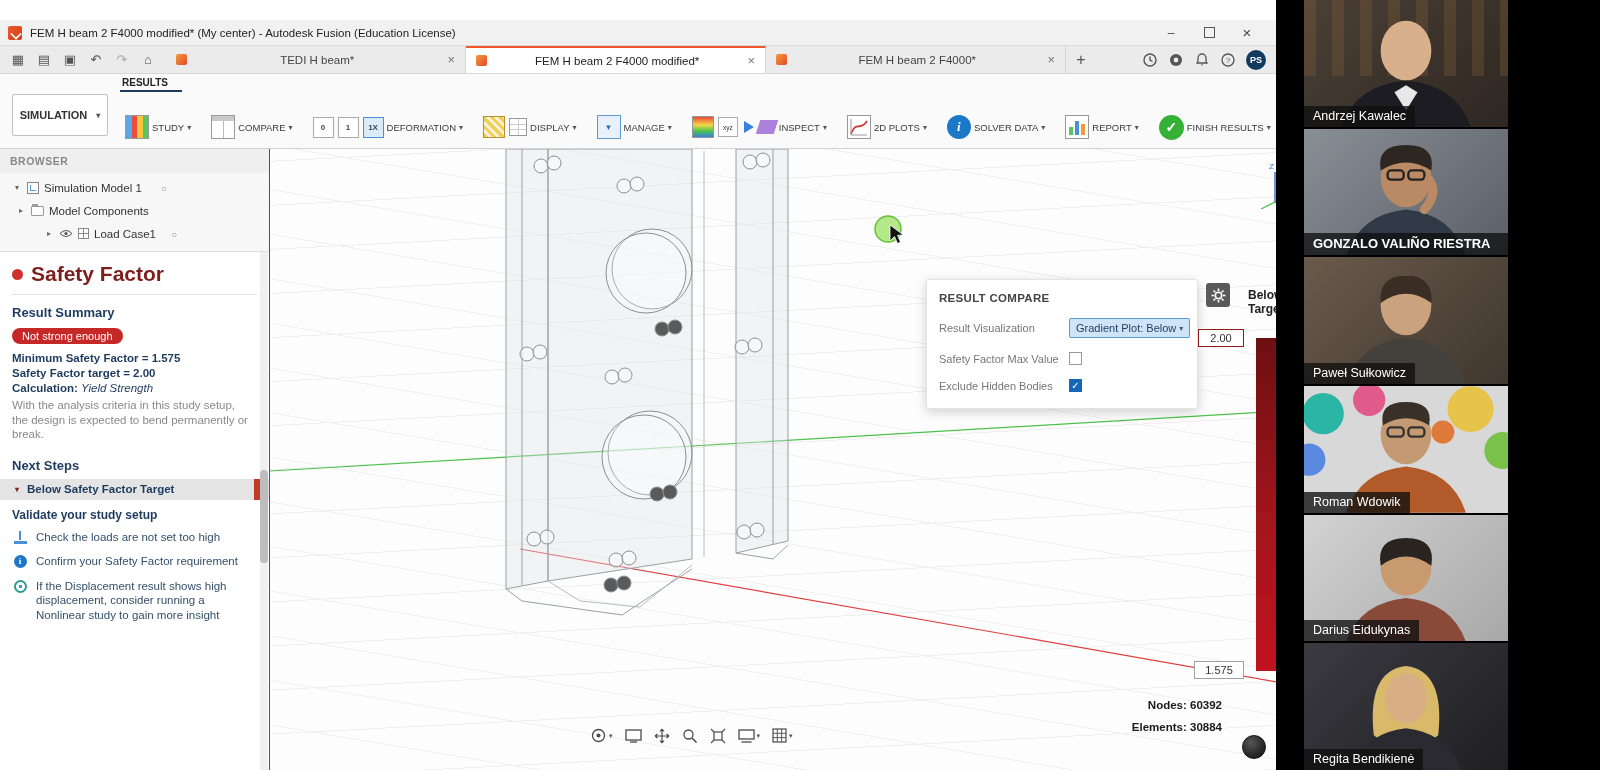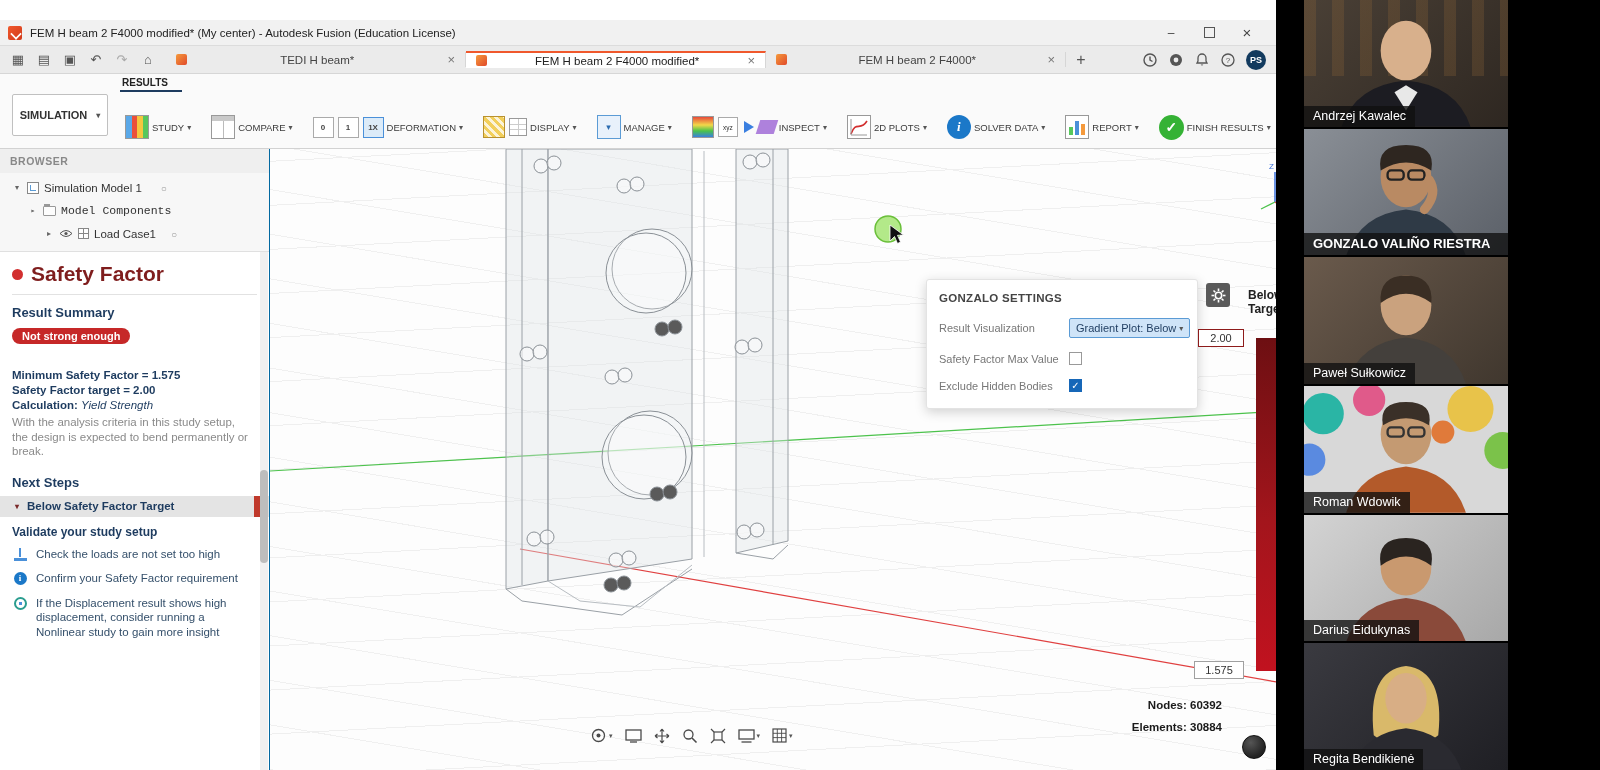--- a/index.html
+++ b/index.html
@@ -28,21 +28,21 @@
   .tabbar { height:28px; background:#ebebeb; border-bottom:1px solid #d6d6d6;
     display:flex; align-items:stretch; font-size:11.5px; color:#333; }
   .qat { display:flex; align-items:center; gap:2px; padding:0 6px; }
   .qat span { width:24px; text-align:center; color:#555; font-size:13px; }
   .g-grid::before  { content:"▦"; }
   .g-file::before  { content:"▤"; }
   .g-save::before  { content:"▣"; }
   .g-undo::before  { content:"↶"; }
   .g-redo::before  { content:"↷"; color:#aaa; }
   .g-home::before  { content:"⌂"; }
-  .tabs { display:flex; flex:1;align-items:center; }
+  .tabs { display:flex; flex:1; }
   .tab { width:300px; display:flex; align-items:center; gap:7px; padding:0 10px;
     border-right:1px solid #d6d6d6; color:#444; }
   .tab.active { background:#fff; border-top:2px solid #f0582c; color:#222; }
   .tab-ic { width:11px; height:11px; border-radius:2px; flex:0 0 auto;
     background:linear-gradient(135deg,#f59a3c,#e0492a); }
   .tab-label { white-space:nowrap; overflow:hidden; text-overflow:ellipsis; flex:1; text-align:center; }
   .tab-x::before { content:"×"; color:#777; font-size:13px; }
   .newtab { width:30px; display:flex; align-items:center; justify-content:center; color:#555; font-size:16px; }
   .newtab::before { content:"+"; }
   .tb-right { display:flex; align-items:center; gap:10px; padding:0 10px; margin-left:auto; }
@@ -127,22 +127,22 @@
   .check-badge::before { content:"✓"; }
   .eye-ic svg, .lc-grid svg { display:block; }
 
   
   .safety { flex:1; padding:8px 12px 0 12px; overflow:hidden; position:relative; background:#fff;
     border-top:1px solid #e0e0e0; }
   .sf-title-row { display:flex; align-items:center; gap:8px; padding:2px 0 8px 0; border-bottom:1px solid #e2e2e2; }
   .red-dot { width:11px; height:11px; border-radius:50%; background:#d22f2f; }
   .sf-title { font-size:21px; font-weight:600; color:#7f1d1d; }
   .sf-h2 { font-size:13px; font-weight:bold; color:#1d3b5f; margin:10px 0 6px 0; }
-  .badge { display:inline-block; background:#c62828; color:#fff; font-size:11px; font-weight:bold;
-    border-radius:10px; padding:2px 10px; margin:2px 0 24px 0; }
+  .badge { display:inline-block; background:#c62828; color:#fff; font-size:11px; font-weight:normal;
+    border-radius:10px; padding:2px 10px; margin:2px 0 7px 0; }
   .sf-line { font-size:11.5px; font-weight:bold; color:#1d3b5f; line-height:15px; }
   .sf-calc { font-size:11.5px; color:#1d3b5f; line-height:15px; }
   .sf-calc .lbl { font-weight:bold; }
   .sf-calc .val { font-style:italic; }
   .sf-note { font-size:11.5px; color:#8a8a8a; line-height:14.5px; margin-top:2px; width:242px; }
   .below-row { display:flex; align-items:center; margin:6px -12px 8px -12px; height:21px; background:#e4e4e4;
     padding-left:12px; font-size:11.5px; font-weight:bold; color:#1d3b5f; gap:5px; }
   .below-row .tw { color:#7a2a2a; }
   .red-tab { width:7px; height:100%; background:#c0392b; margin-left:auto; margin-right:8px; }
   .sf-h3 { font-size:12px; font-weight:bold; color:#1d3b5f; margin:6px 0 8px 0; }
@@ -426,21 +426,21 @@
       <div class="panel">
         <div class="panel-head">BROWSER</div>
 
         <div class="tree">
           <div class="trow" style="padding-left:12px;">
             <span class="tw open"></span>
             <span class="box-ic"></span>
             <span>Simulation Model 1</span>
             <span class="circ" style="margin-left:14px;"></span>
           </div>
-          <div class="trow" style="padding-left:28px;font-family:Liberation Mono, monospace;">
+          <div class="trow" style="padding-left:16px;">
             <span class="tw closed"></span>
             <span class="folder-ic"></span>
             <span>Model Components</span>
           </div>
           <div class="trow" style="padding-left:44px;">
             <span class="tw closed"></span>
             <span class="eye-ic">
               <svg width="14" height="9" viewBox="0 0 14 9">
                   <path d="M1 4.5 Q7 -1.5 13 4.5 Q7 10.5 1 4.5z" fill="none" stroke="#555" stroke-width="1"></path>
                   <circle cx="7" cy="4.5" r="1.6" fill="#555"></circle>
@@ -575,21 +575,21 @@
           <polygon points="62,32 90,23 90,55 62,64" fill="#e0e0e0" stroke="#b5b5b5"></polygon>
           <text x="37" y="47" font-size="7.5" fill="#777">FRONT</text>
           <text x="65" y="47" font-size="7.5" fill="#777">RIGHT</text>
           <g stroke="#d02020" stroke-width="1.5">
             <line x1="70" y1="84" x2="78" y2="92"></line>
               <line x1="78" y1="84" x2="70" y2="92"></line>
           </g>
         </svg>
 
         <div class="rs-dialog">
-          <div class="rs-title">GONZALO SETTINGS</div>
+          <div class="rs-title">RESULT COMPARE</div>
           <div class="rs-row">
             <span class="rs-label">Result Visualization</span>
             <span class="rs-dd caret">
               <span>Gradient Plot: Below</span>
             </span>
           </div>
           <div class="rs-row">
             <span class="rs-label">Safety Factor Max Value</span>
             <span class="cbox"></span>
           </div>

